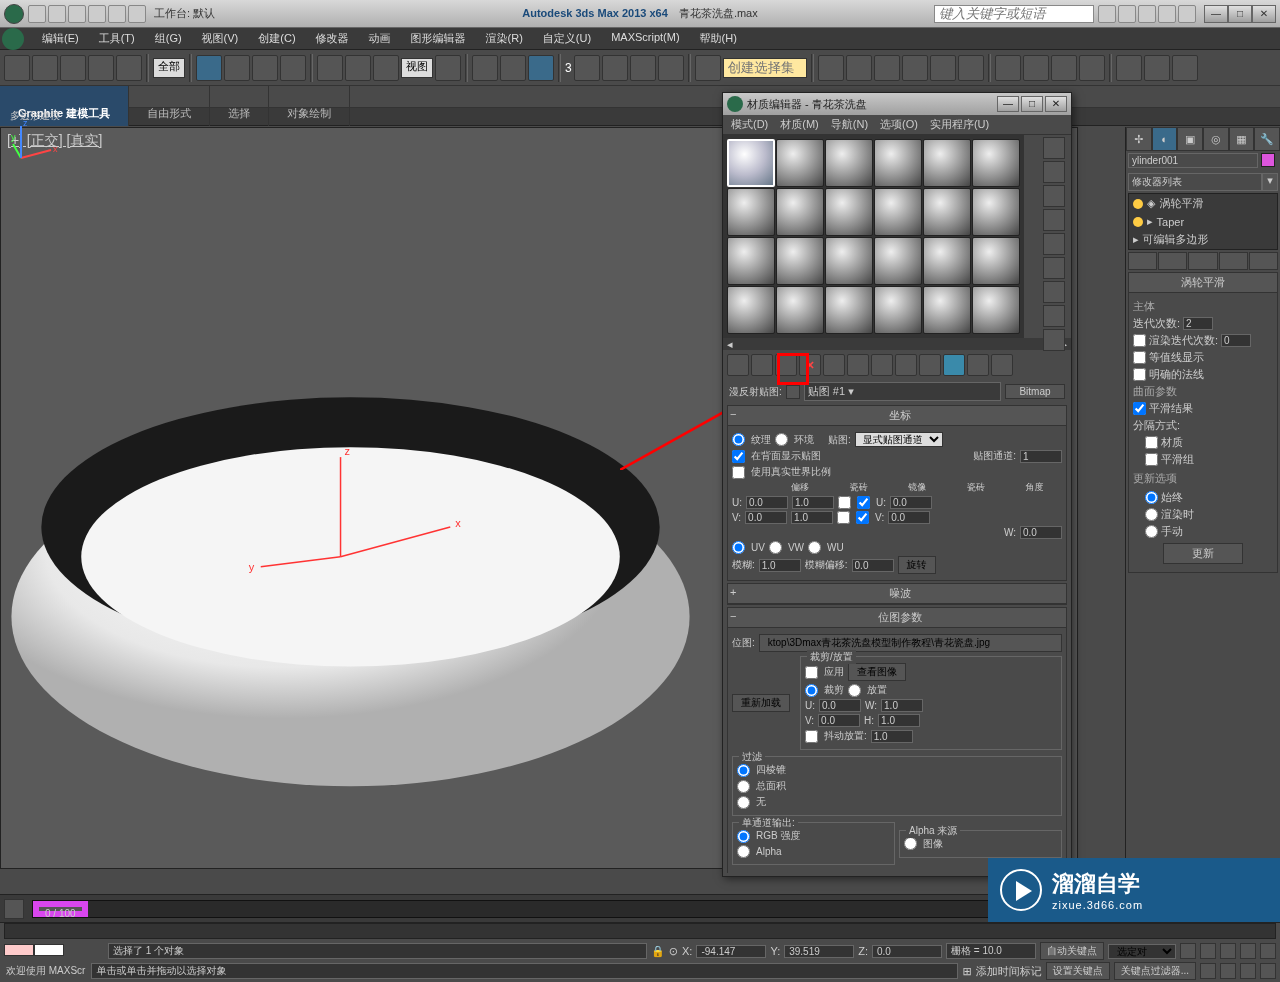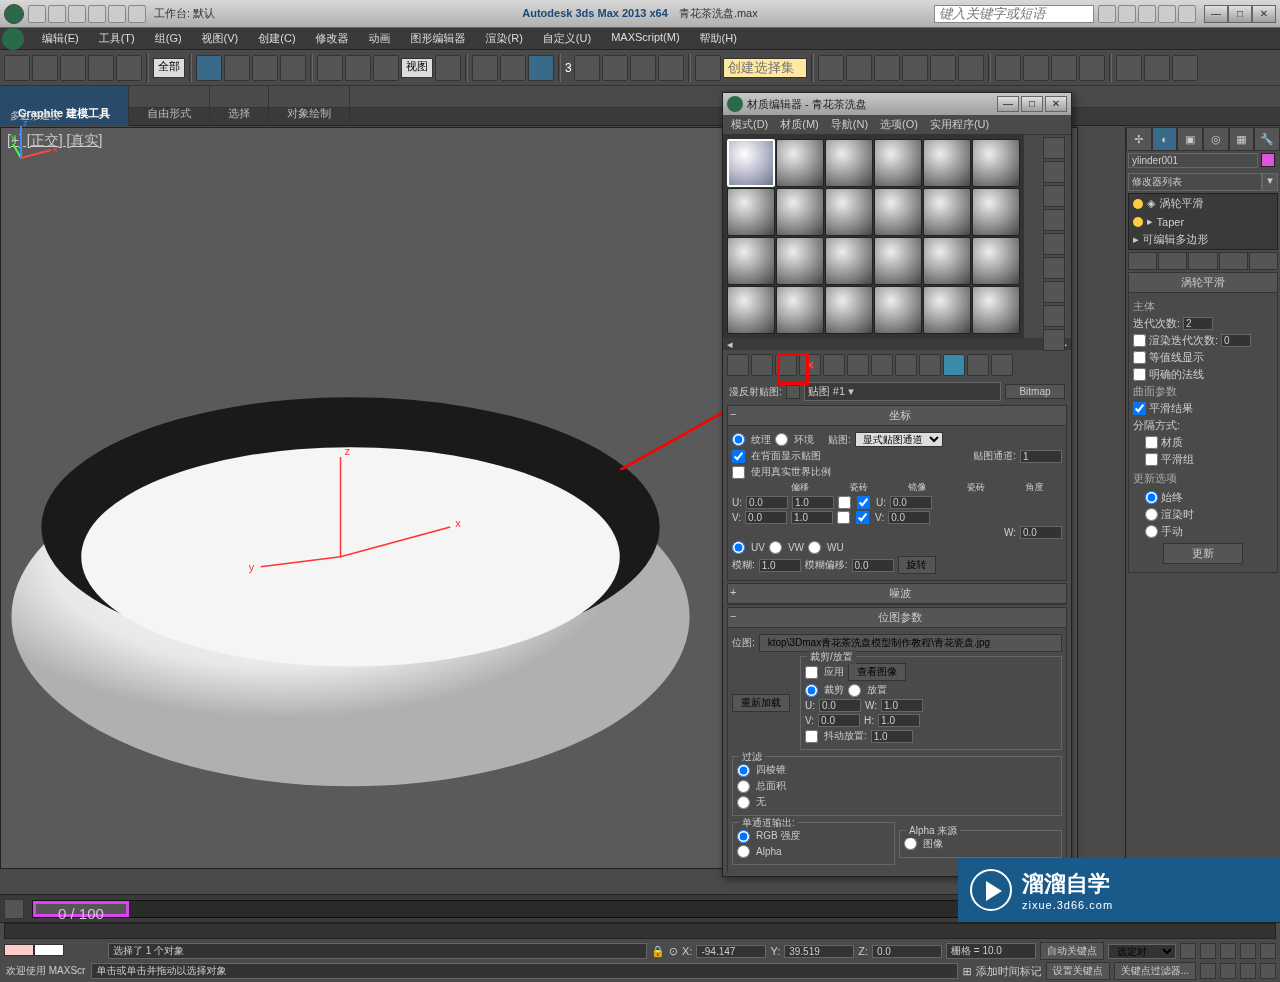--- a/index.html
+++ b/index.html
@@ -95,37 +95,37 @@
 .matedit .roll input[type=radio], .matedit .roll input[type=checkbox] { margin-right: 2px; }
 .matedit .roll .sp { width: 42px; background: #333; border: 1px solid #666; color: #ccc; padding: 0 2px; font-size: 10px; }
 .matedit .roll .dd2 { background: #ddd; color: #000; border: 1px solid #333; padding: 0 3px; font-size: 10px; }
 .matedit .roll .btn2 { background: #555; border: 1px solid #333; padding: 1px 8px; font-size: 10px; }
 .matedit .roll .group { border: 1px solid #666; padding: 4px; margin: 2px 0; position: relative; }
 .matedit .roll .group .gtitle { position: absolute; top: -7px; left: 6px; background: #4a4a4a; padding: 0 3px; font-size: 10px; }
 
 
 .timeline { position: absolute; left: 0; bottom: 60px; right: 0; height: 28px; background: #3a3a3a; display: flex; align-items: center; border-top: 1px solid #222; }
 .timeline .slider { position: relative; flex: 1; height: 18px; background: #2a2a2a; border: 1px solid #111; margin: 0 8px; }
-.timeline .frameblock { position: absolute; left: 0; top: 0; height: 100%; padding: 1px 22px; background: #555; border: 3px solid #d946ef; font-size: 15px; }
+.timeline .frameblock { position: absolute; left: 0; top: 0; height: 100%; padding: 1px 6px; background: #555; border: 6px solid #d946ef; font-size: 10px; }
 
 
 .statusbar { position: absolute; bottom: 0; left: 0; right: 0; height: 60px; background: #4a4a4a; border-top: 1px solid #222; }
 .statusbar .row1 { display: flex; height: 20px; align-items: center; padding: 0 4px; gap: 4px; }
 .statusbar .row2 { display: flex; height: 20px; align-items: center; padding: 0 4px; gap: 4px; }
 .statusbar .coord { background: #333; border: 1px solid #666; padding: 0 4px; width: 70px; font-size: 10px; }
 .statusbar .prompt { flex: 1; background: #333; border: 1px solid #666; padding: 0 4px; font-size: 10px; }
 .statusbar .autokey { background: #555; border: 1px solid #333; padding: 1px 6px; font-size: 10px; }
 .statusbar .leftstack { width: 100px; }
 .statusbar .welcome { font-size: 10px; padding: 2px; }
 .statusbar .minitabs { display: flex; margin-bottom: 2px; }
 .statusbar .minitabs div { width: 30px; height: 12px; border: 1px solid #333; }
 .statusbar .trackrow { height: 16px; background: #333; border: 1px solid #222; margin: 0 4px 2px; position: relative; }
 
 
-.watermark { position: absolute; right: 0; bottom: 60px; width: 322px; height: 64px; background: #1a5a8a; display: flex; align-items: center; padding: 0 12px; gap: 10px; z-index: 20; }
+.watermark { position: absolute; right: 0; bottom: 60px; width: 292px; height: 64px; background: #1a5a8a; display: flex; align-items: center; padding: 0 12px; gap: 10px; z-index: 20; }
 .watermark .play { width: 42px; height: 42px; border: 2px solid #fff; border-radius: 50%; position: relative; }
 .watermark .play::after { content: ''; position: absolute; left: 14px; top: 10px; border-left: 16px solid #fff; border-top: 10px solid transparent; border-bottom: 10px solid transparent; }
 .watermark .txt { color: #fff; }
 .watermark .txt .big { font-size: 22px; font-weight: bold; }
 .watermark .txt .small { font-size: 11px; letter-spacing: 1px; }
 </style>
 </head>
 <body>
 
 <div class="titlebar">

